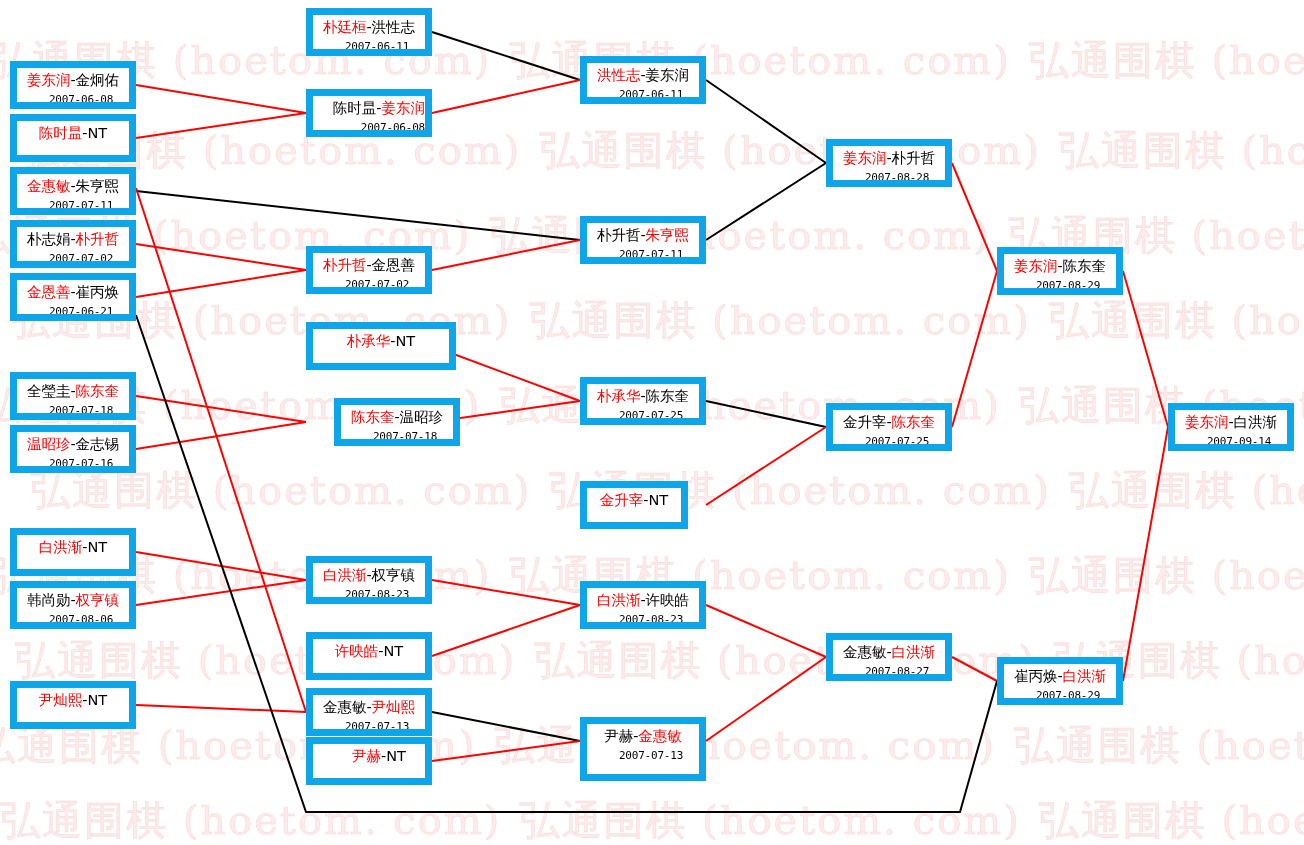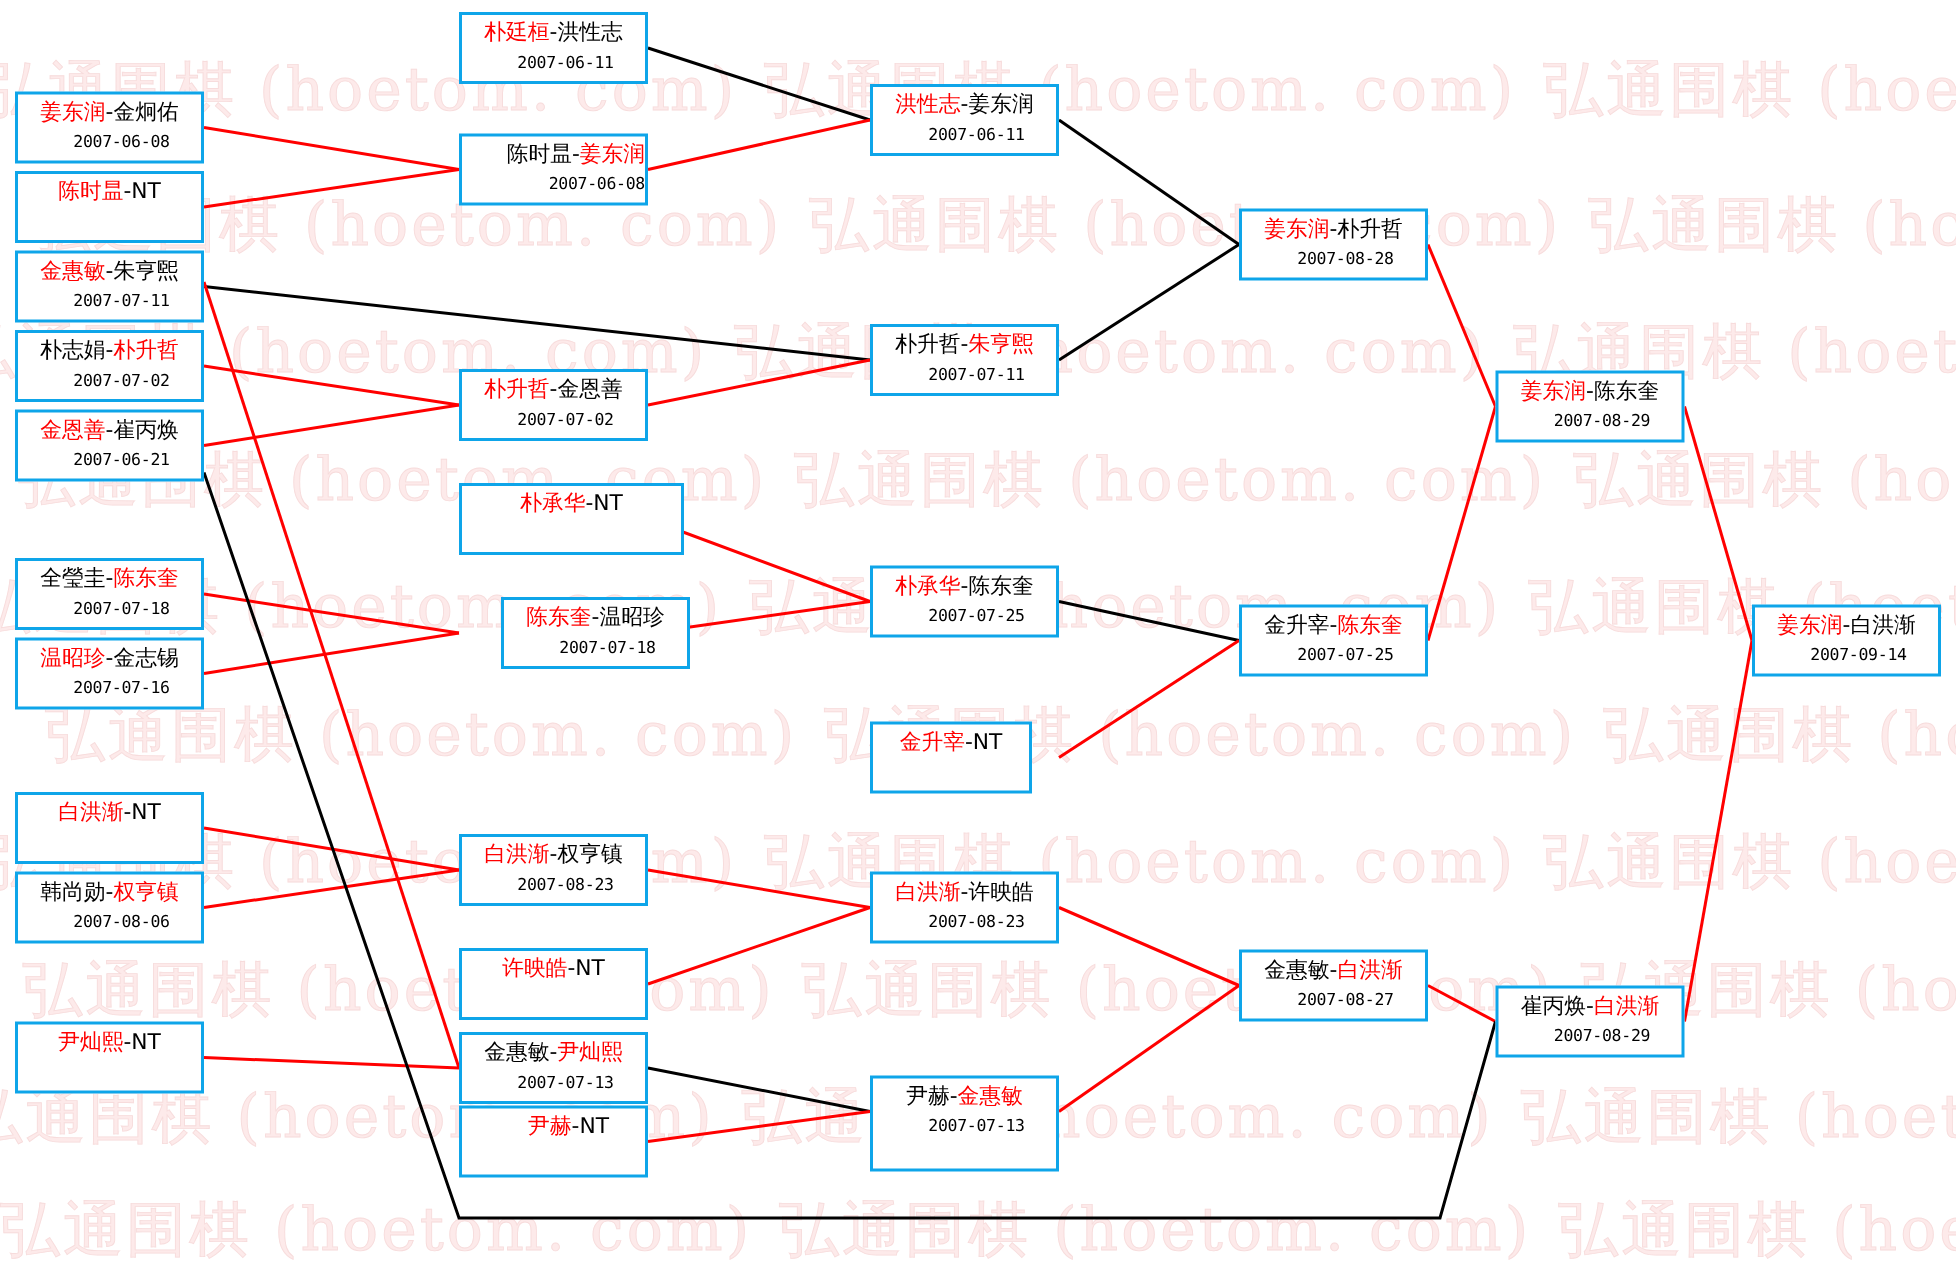--- a/index.html
+++ b/index.html
@@ -30,21 +30,21 @@
     user-select:none;
   }
   .wm-row span{display:inline-block;margin-right:18px;}
   
   #links{position:absolute;left:0;top:0;width:1304px;height:845px;z-index:1;}
   
   .box{
     position:absolute;
     z-index:2;
     box-sizing:border-box;
-    border:2px solid #0ea5e9;
+    border:7px solid #0ea5e9;
     background:#ffffff;
     text-align:center;
     font-family:"DejaVu Sans","Liberation Sans",sans-serif;
     font-size:14px;
     line-height:19px;
     color:#000000;
     padding-top:3px;
     overflow:hidden;
   }
   .box .players{white-space:nowrap;font-size:14.5px;}

